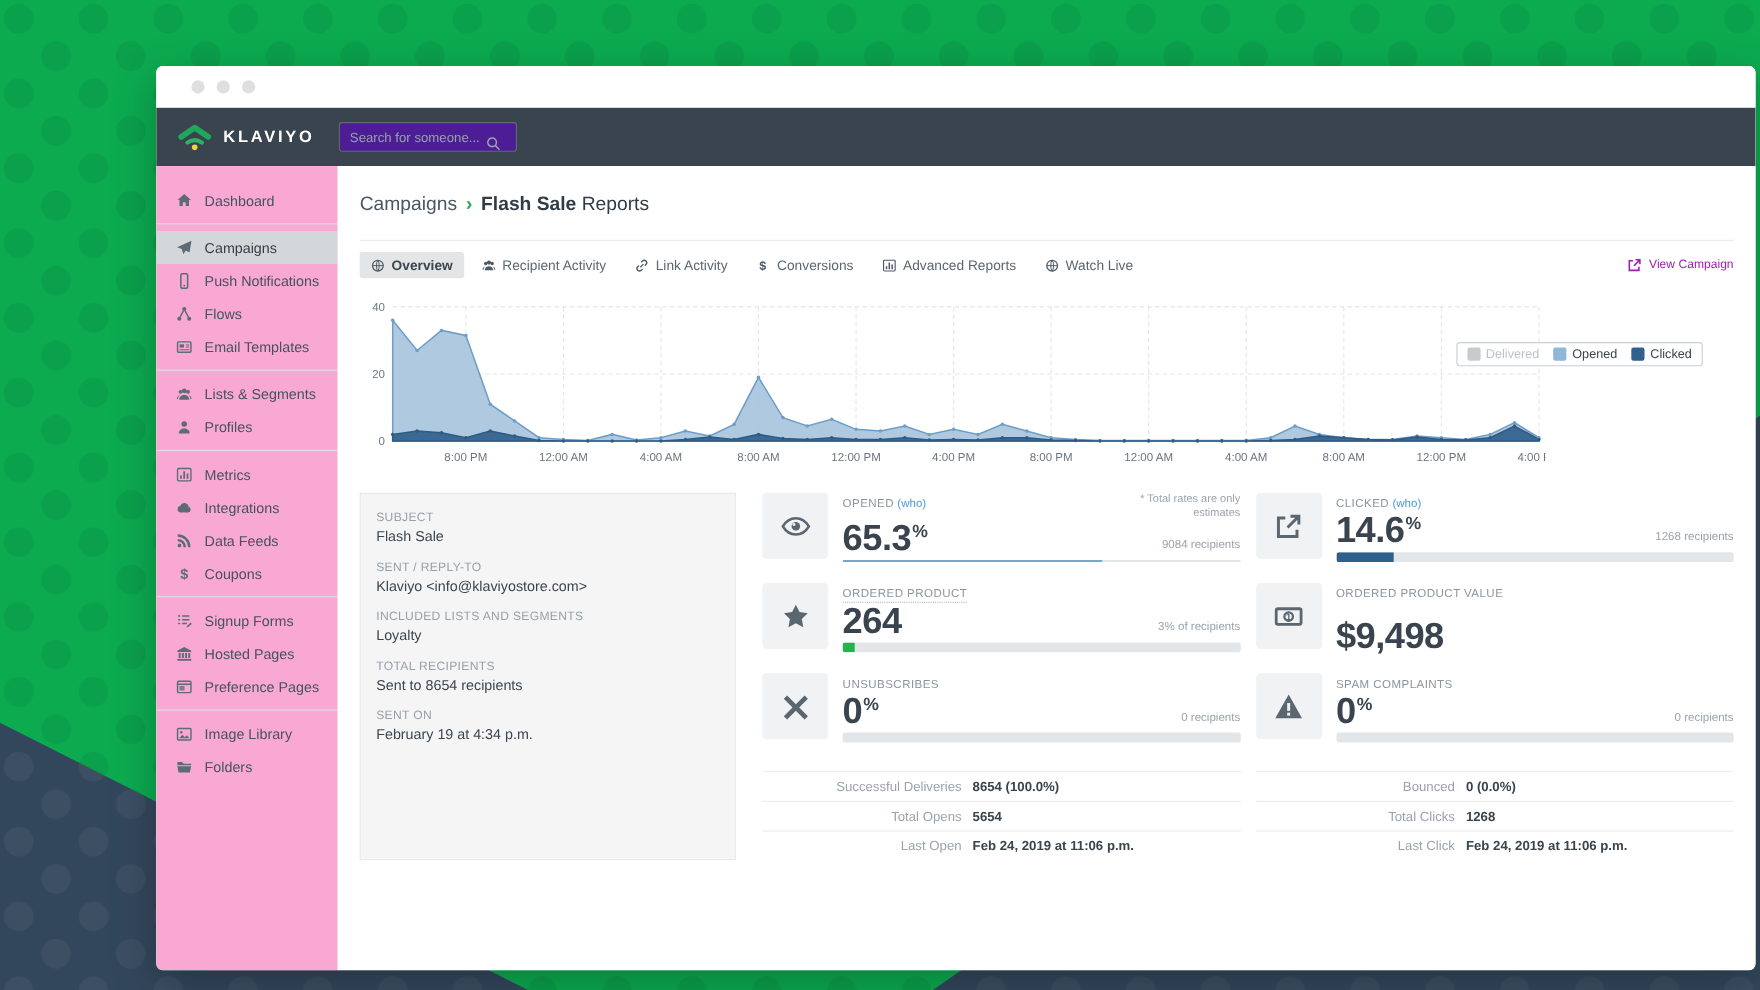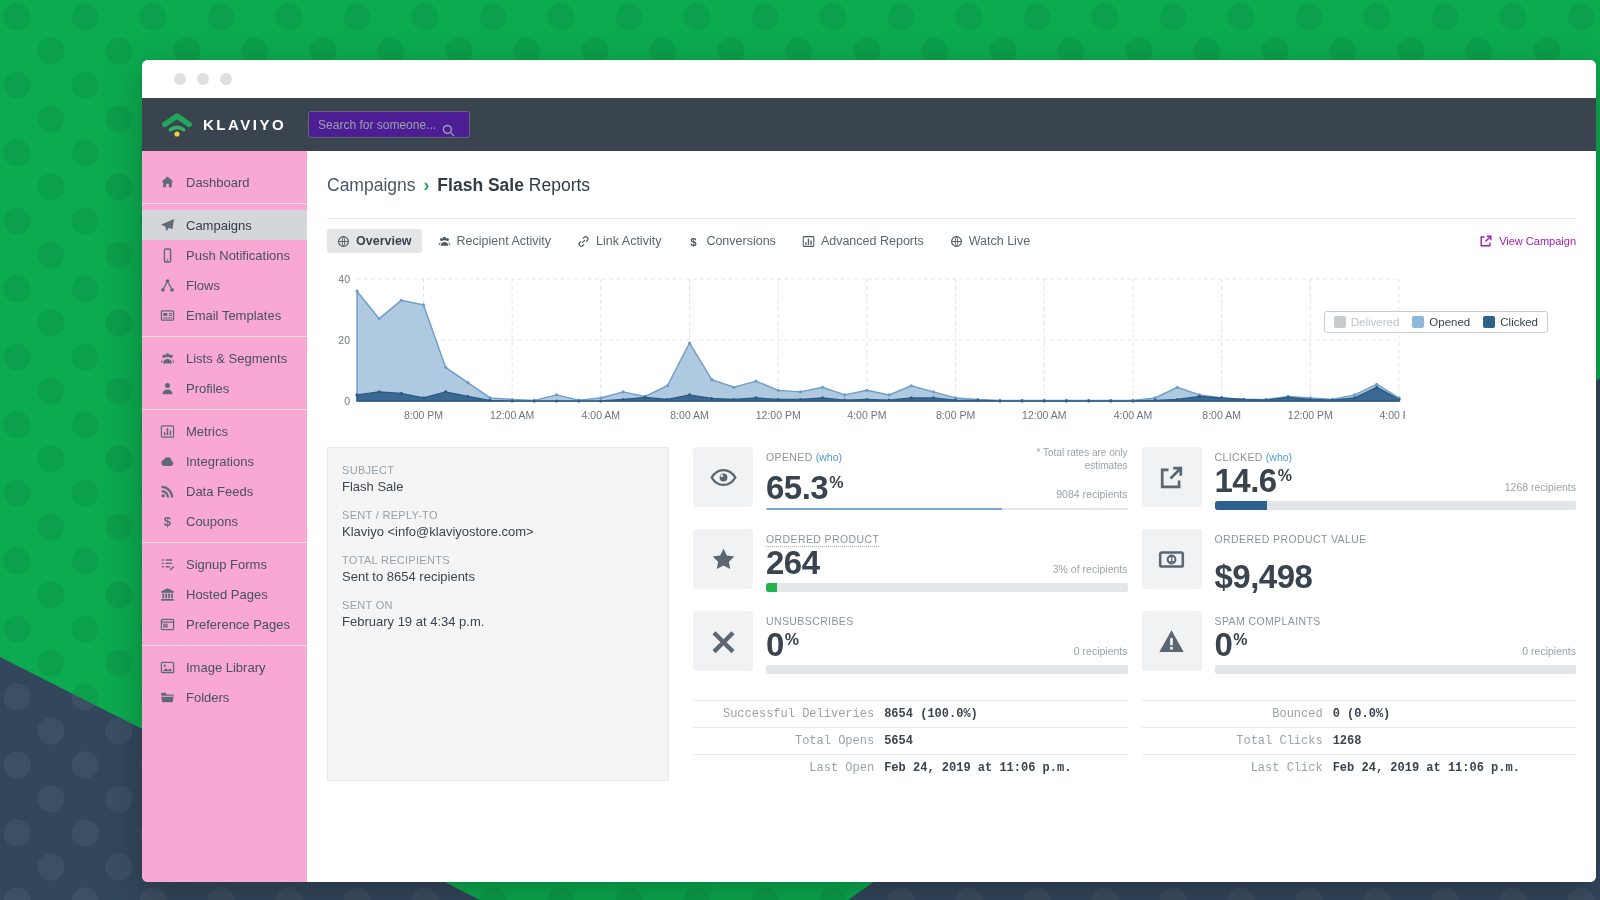--- a/index.html
+++ b/index.html
@@ -97,21 +97,21 @@
   .who-link { font-size:10.5px; color:#4B9BD7; margin-left:3px; cursor:pointer; }
   .card-note { font-size:10px; color:#9AA3AB; text-align:right; line-height:1.3; max-width:120px; margin-top:-1px; }
   .card-mid { display:flex; justify-content:space-between; align-items:flex-end; flex:1; }
   .card-value { font-size:33px; font-weight:700; color:#39444E; line-height:0.95; letter-spacing:-0.5px; }
   .card-value .pct { font-size:16px; font-weight:700; vertical-align:top; position:relative; top:3px; margin-left:1px; }
   .card-recipients { font-size:10.5px; color:#9AA3AB; margin-bottom:3px; white-space:nowrap; }
   .card-bar { height:9px; background:#E3E6E8; border-radius:2px; margin-top:5px; overflow:hidden; }
   .card-bar .fill { height:100%; border-radius:2px 0 0 2px; }
 
   .summary { display:grid; grid-template-columns:1fr 1fr; column-gap:14px; margin-top:26px; }
-  .sum-row { display:flex; align-items:flex-end; padding:6px 0; border-top:1px solid #E9EBEC;font-family:Liberation Mono, monospace; }
+  .sum-row { display:flex; align-items:flex-end; padding:6px 0; border-top:1px solid #E9EBEC; }
   .sum-label { width:44%; text-align:right; padding-right:10px; font-size:12px; color:#9AA3AB; }
   .sum-value { font-size:12px; font-weight:700; color:#39444E; }
 
   .ic { display:inline-block; vertical-align:middle; }
 </style>
 </head>
 <body>
 
 <div class="bg-navy left"></div>
 <div class="bg-navy right"></div>
@@ -485,20 +485,24 @@
         <div class="info-panel" id="info-panel">
             <div class="info-group">
               <div class="info-label">SUBJECT</div>
               <div class="info-value">Flash Sale</div>
             </div>
             <div class="info-group">
               <div class="info-label">SENT / REPLY-TO</div>
               <div class="info-value">Klaviyo &lt;info@klaviyostore.com&gt;</div>
             </div>
             <div class="info-group">
+              <div class="info-label">INCLUDED LISTS AND SEGMENTS</div>
+              <div class="info-value">Loyalty</div>
+            </div>
+            <div class="info-group">
               <div class="info-label">TOTAL RECIPIENTS</div>
               <div class="info-value">Sent to 8654 recipients</div>
             </div>
             <div class="info-group">
               <div class="info-label">SENT ON</div>
               <div class="info-value">February 19 at 4:34 p.m.</div>
             </div>
           </div>
         <div class="stats">
           <div class="cards" id="cards">

